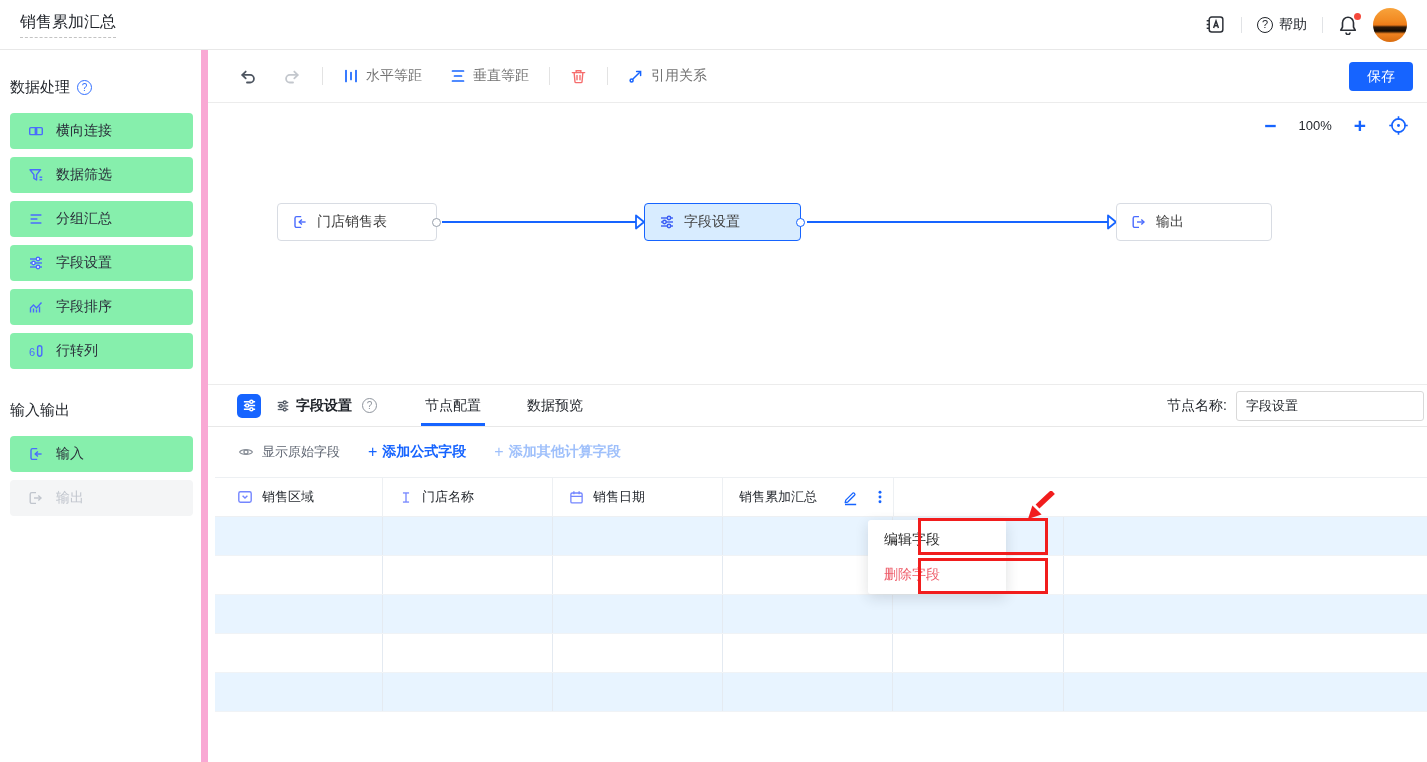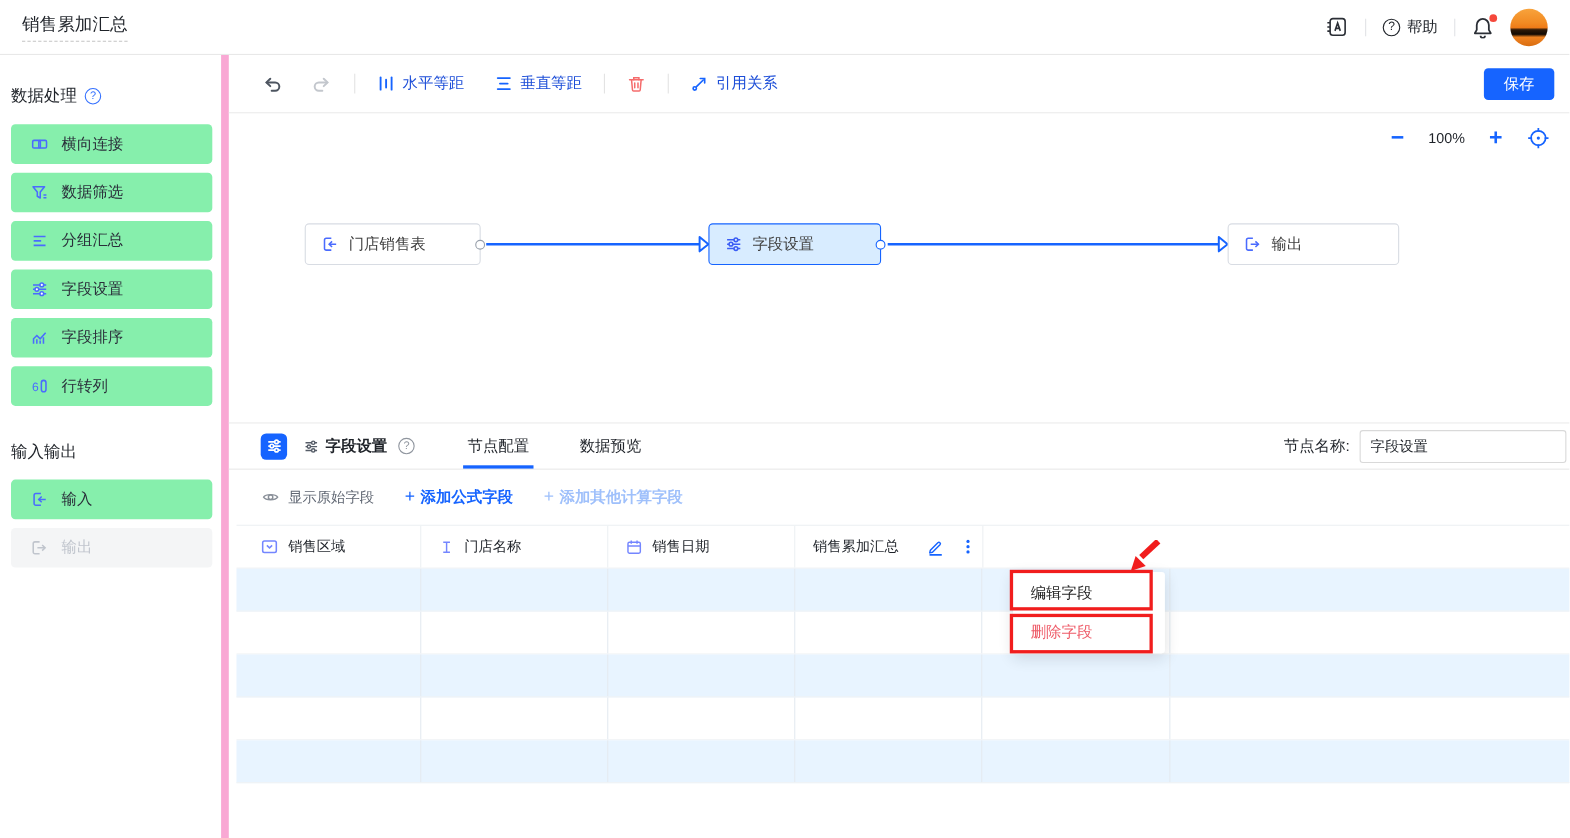--- a/index.html
+++ b/index.html
@@ -29,21 +29,21 @@
   .side-item.disabled { background:#f4f5f6; color:#c0c5cd; cursor:default; }
   .side-gap { height:18px; }
 
   .main { flex:1; position:relative; display:flex; flex-direction:column; }
 
   
   .toolbar { height:53px; border-bottom:1px solid #ececec; display:flex; align-items:center; padding-left:30px; position:relative; flex-shrink:0; }
   .icon-btn { display:flex; align-items:center; cursor:pointer; }
   .redo { margin-left:26px; }
   .t-sep { width:1px; height:18px; background:#e3e3e3; margin:0 20px; }
-  .tool-btn { display:flex; align-items:center; gap:7px; font-size:14px; color:#1d4ed8; cursor:pointer; }
+  .tool-btn { display:flex; align-items:center; gap:7px; font-size:14px; color:#737373; cursor:pointer; }
   .tool-btn + .tool-btn { margin-left:28px; }
   .save-btn { position:absolute; right:14px; top:12px; width:64px; height:29px; background:#1664ff; color:#fff;
     border:none; border-radius:4px; font-size:14px; cursor:pointer; font-family:inherit; }
 
   
   .canvas { height:282px; position:relative; border-bottom:1px solid #ececec; flex-shrink:0; }
   .zoombar { position:absolute; top:12px; right:18px; display:flex; align-items:center; gap:22px; z-index:3; }
   .zoom-glyph { color:#1664ff; font-size:21px; line-height:1; cursor:pointer; font-weight:bold; }
   .zoom-pct { font-size:13px; color:#1f2329; }
   .edges { position:absolute; left:0; top:0; }
@@ -80,21 +80,21 @@
   .gh-cell:first-child { padding-left:22px; }
   .w1{width:168px;} .w2{width:170px;} .w3{width:170px;} .w4{width:170px;} .w5{width:171px;}
   .fill { flex:1; border-right:none !important; }
   .num-ic { color:#7486ff; font-size:9px; letter-spacing:0.5px; }
   .col-actions { display:flex; align-items:center; gap:13px; margin-left:16px; }
   .grid-row { display:flex; height:39px; border-bottom:1px solid #f0f3f6; }
   .grid-row.alt { background:#e8f4ff; }
   .gr-cell { border-right:1px solid #e4eaf1; }
 
   
-  .ctx-menu { position:absolute; left:921px; top:520px; width:138px; background:#fff; border-radius:3px;
+  .ctx-menu { position:absolute; left:868px; top:520px; width:138px; background:#fff; border-radius:3px;
     box-shadow:0 4px 14px rgba(31,35,41,0.14); z-index:20; padding:2px 0; }
   .ctx-item { height:35px; display:flex; align-items:center; padding-left:16px; font-size:14px; color:#262626; cursor:pointer; }
   .ctx-item.danger { color:#ee5c69; }
   .anno-box { position:absolute; border:3px solid #f11d1d; z-index:21; pointer-events:none; }
   .anno-box1 { left:918px; top:518px; width:130px; height:37px; }
   .anno-box2 { left:918px; top:558px; width:130px; height:36px; }
   .anno-arrow { position:absolute; left:1016px; top:491px; z-index:22; pointer-events:none; }
 </style>
 </head>
 <body>

